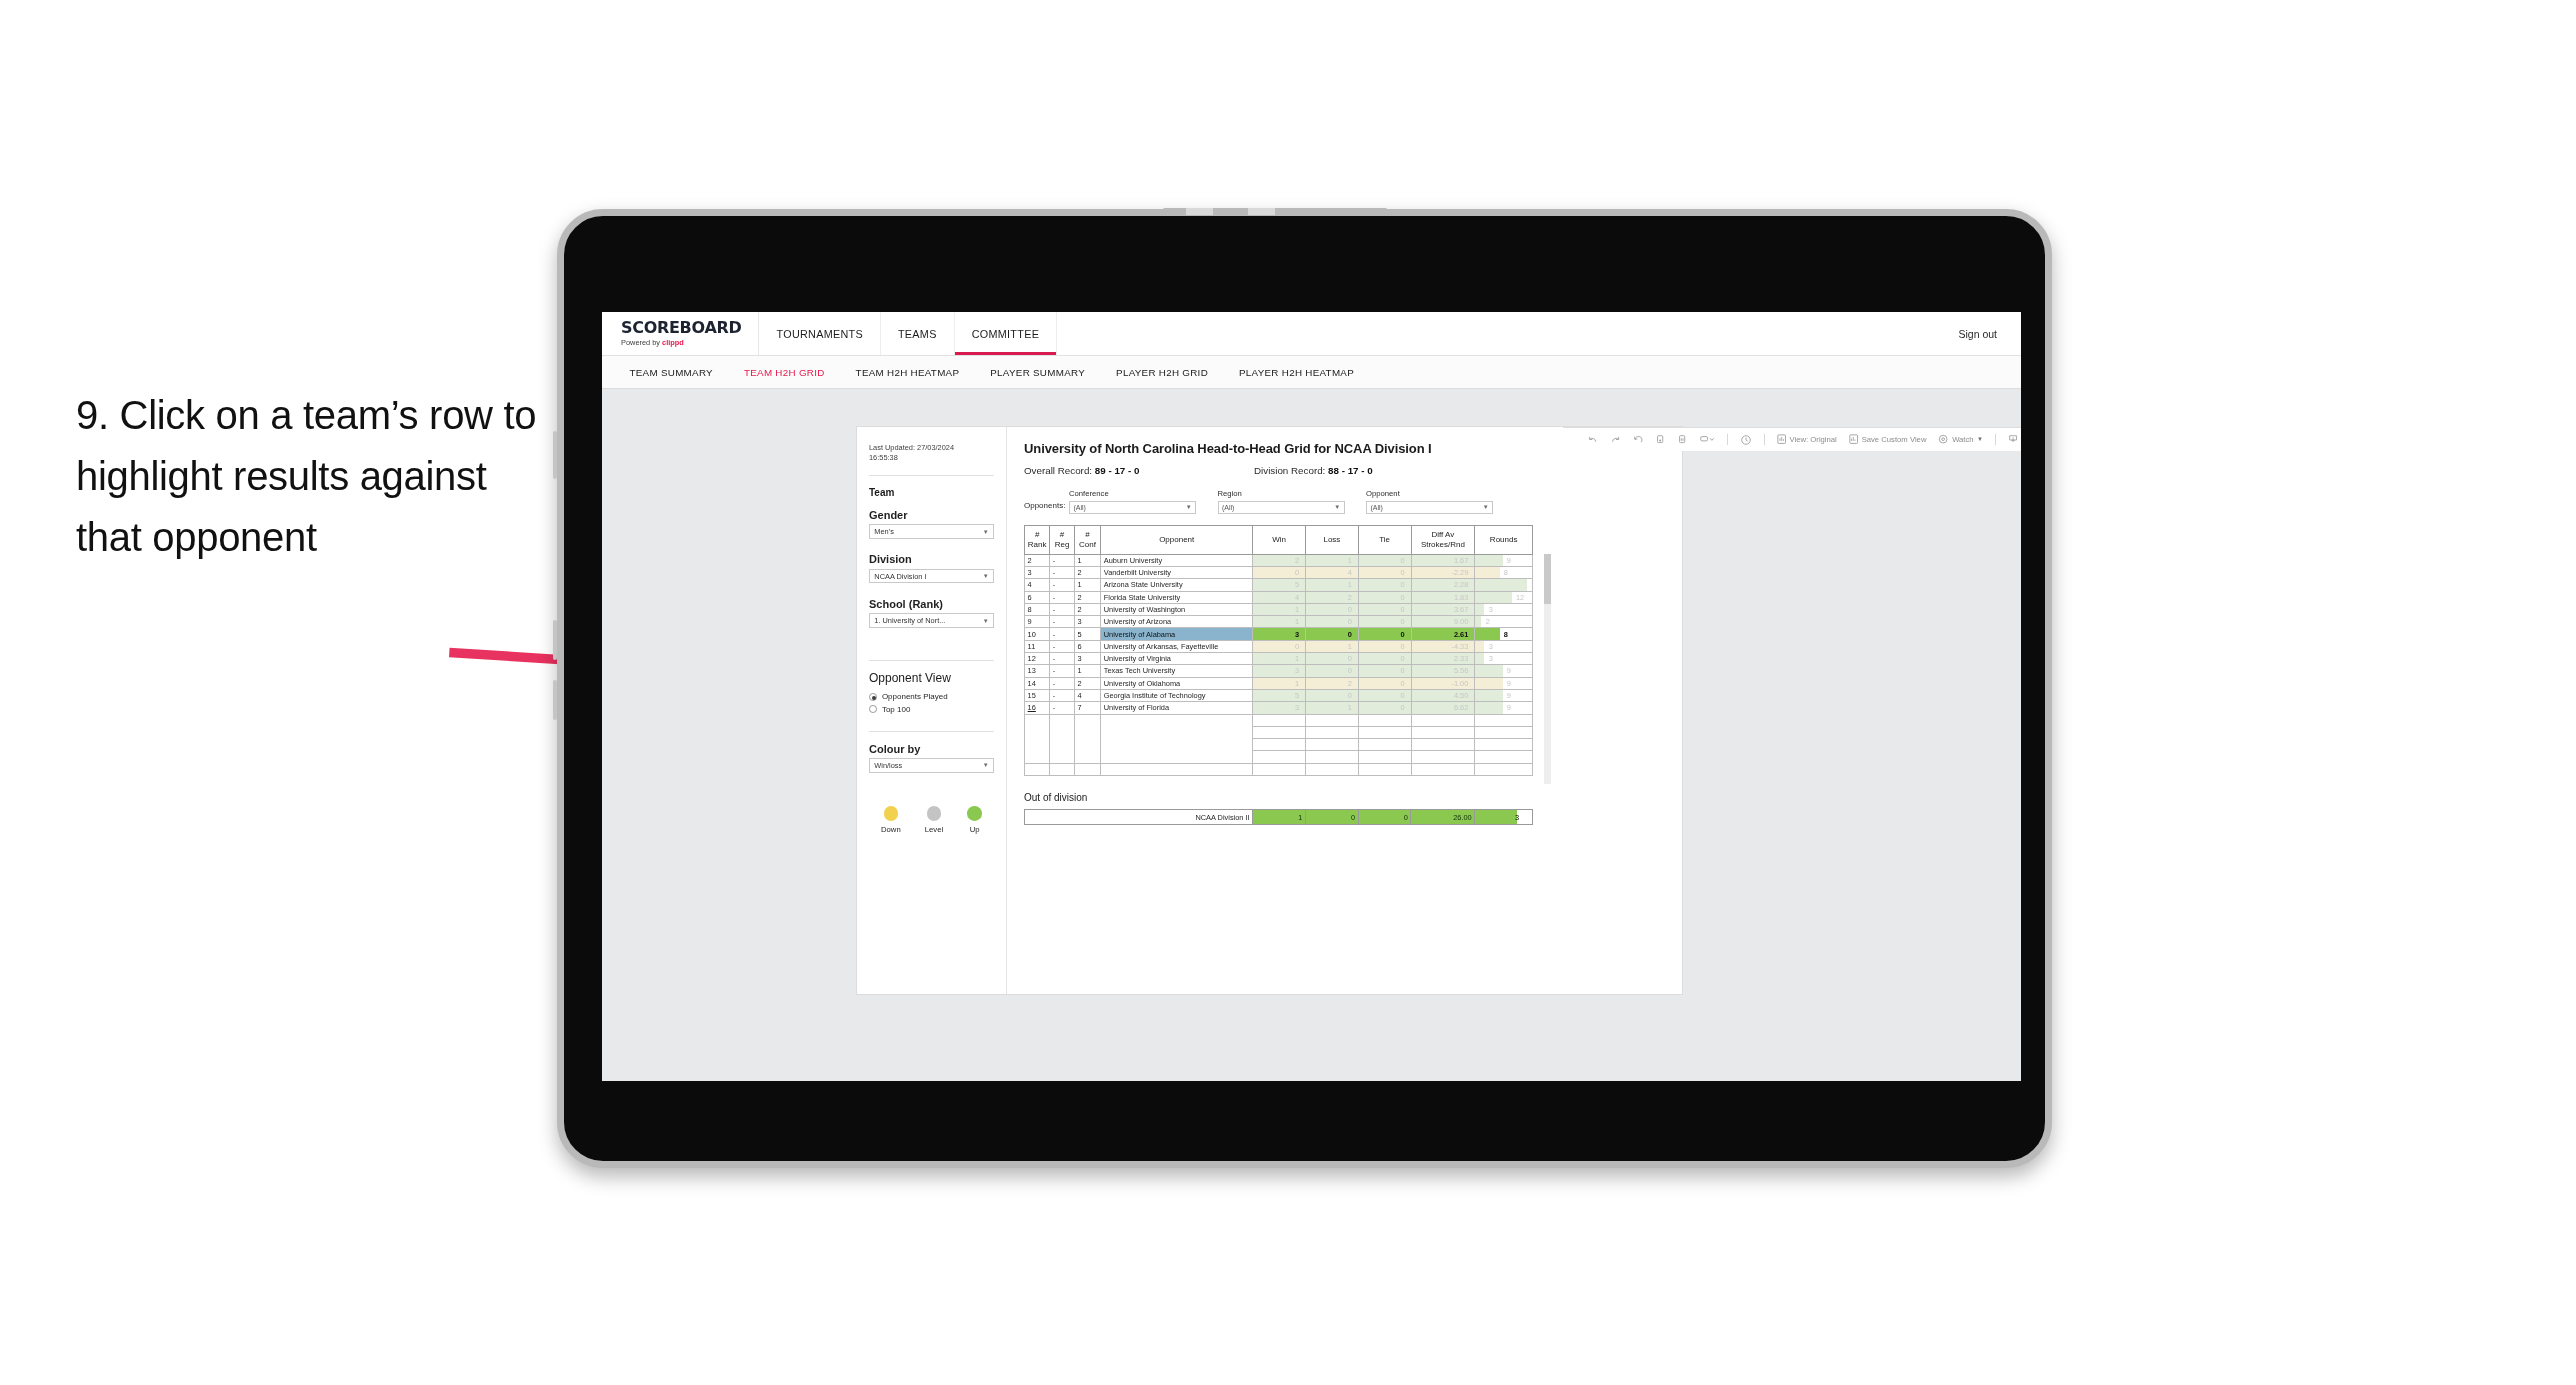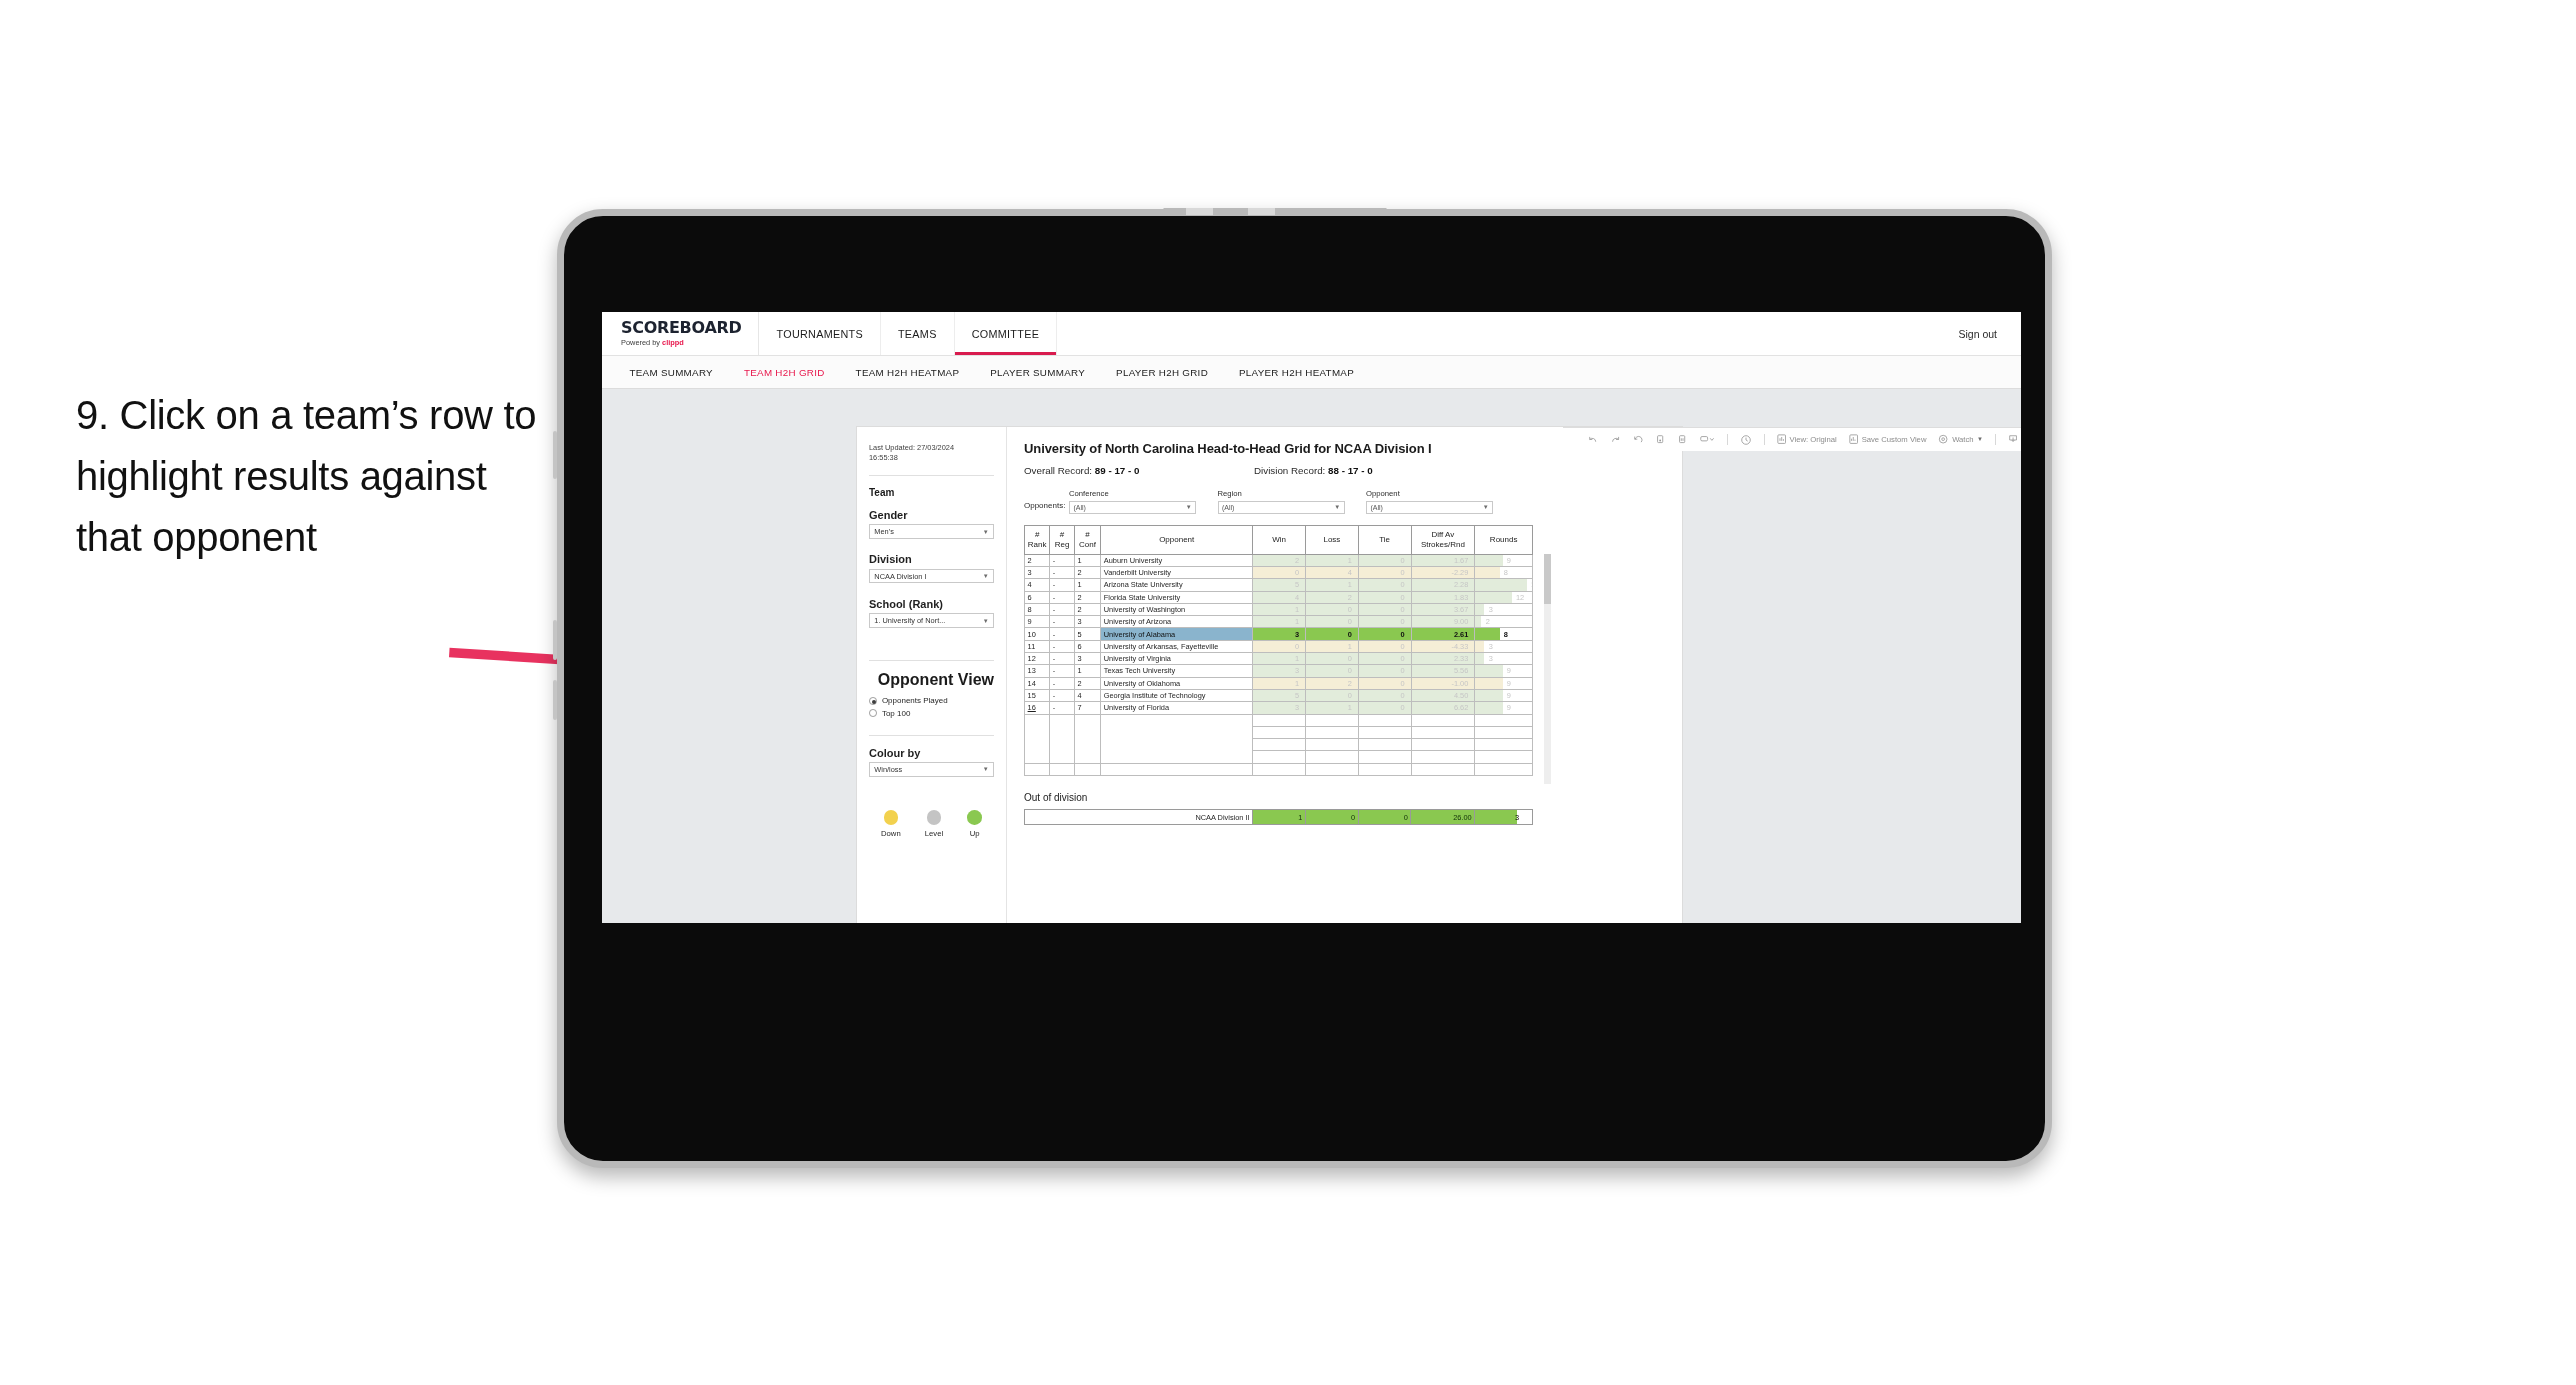--- a/index.html
+++ b/index.html
@@ -46,21 +46,21 @@
     background: #c4c4c4; border-radius: 2.6px;
   }
   .sb1 { top: 215px;  height: 48px; }
   .sb2 { top: 404px;  height: 40px; }
   .sb3 { top: 464px;  height: 40px; }
 
   
   .viewport {
     position: absolute;
     left: 38px; top: 96px;
-    width: 1419px; height: 611px;
+    width: 1419px; height: 769px;
     background: #e7e9eb;
     overflow: hidden;
   }
 
   
   .topnav {
     height: 44px; background: #ffffff;
     display: flex; align-items: stretch;
     border-bottom: 0.9px solid #e2e2e2;
   }
@@ -128,21 +128,21 @@
   .divider { height: 0.9px; background: #e0e0e0; margin: 11px 0 11px 0; }
   .sec-title { font-size: 10px; font-weight: 700; color: #1b1b1b; margin-bottom: 11px; }
   .field-label { font-size: 11px; font-weight: 700; color: #1f1f1f; margin-bottom: 3.4px; }
   .select {
     height: 14.6px; border: 0.9px solid #c9c9c9; background: #fff;
     display: flex; align-items: center; justify-content: space-between;
     padding: 0 4.3px; font-size: 7.4px; color: #333; cursor: pointer;
     margin-bottom: 14.6px;
   }
   .caret { font-size: 6px; color: #6d6d6d; }
-  .sec-title-c { font-size: 16px; font-weight: 700; color: #1b1b1b; margin-bottom: 6.9px; text-align: right; }
+  .sec-title-c { font-size: 12px; font-weight: 400; color: #1b1b1b; margin-bottom: 6.9px; text-align: left; }
   .radio-row { display: flex; align-items: center; gap: 5.2px; margin-bottom: 3.4px; font-size: 8px; color: #262626; cursor: pointer; }
   .radio { width: 7.7px; height: 7.7px; border-radius: 50%; border: 0.9px solid #9a9a9a; background: #fff; position: relative; flex: 0 0 auto; }
   .radio.on::after { content:""; position:absolute; left:1.7px; top:1.7px; width:4.3px; height:4.3px; border-radius:50%; background:#3d3d3d; }
   .legend { display: flex; justify-content: space-around; margin-top: 19px; }
   .legend-col { display: flex; flex-direction: column; align-items: center; gap: 4.3px; }
   .dot { width: 14.6px; height: 14.6px; border-radius: 50%; }
   .legend-lab { font-size: 7.7px; color: #1f1f1f; }
 
   
   .main { flex: 1; padding: 13.7px 17px 0 17px; min-width: 0; display: flex; flex-direction: column; }

